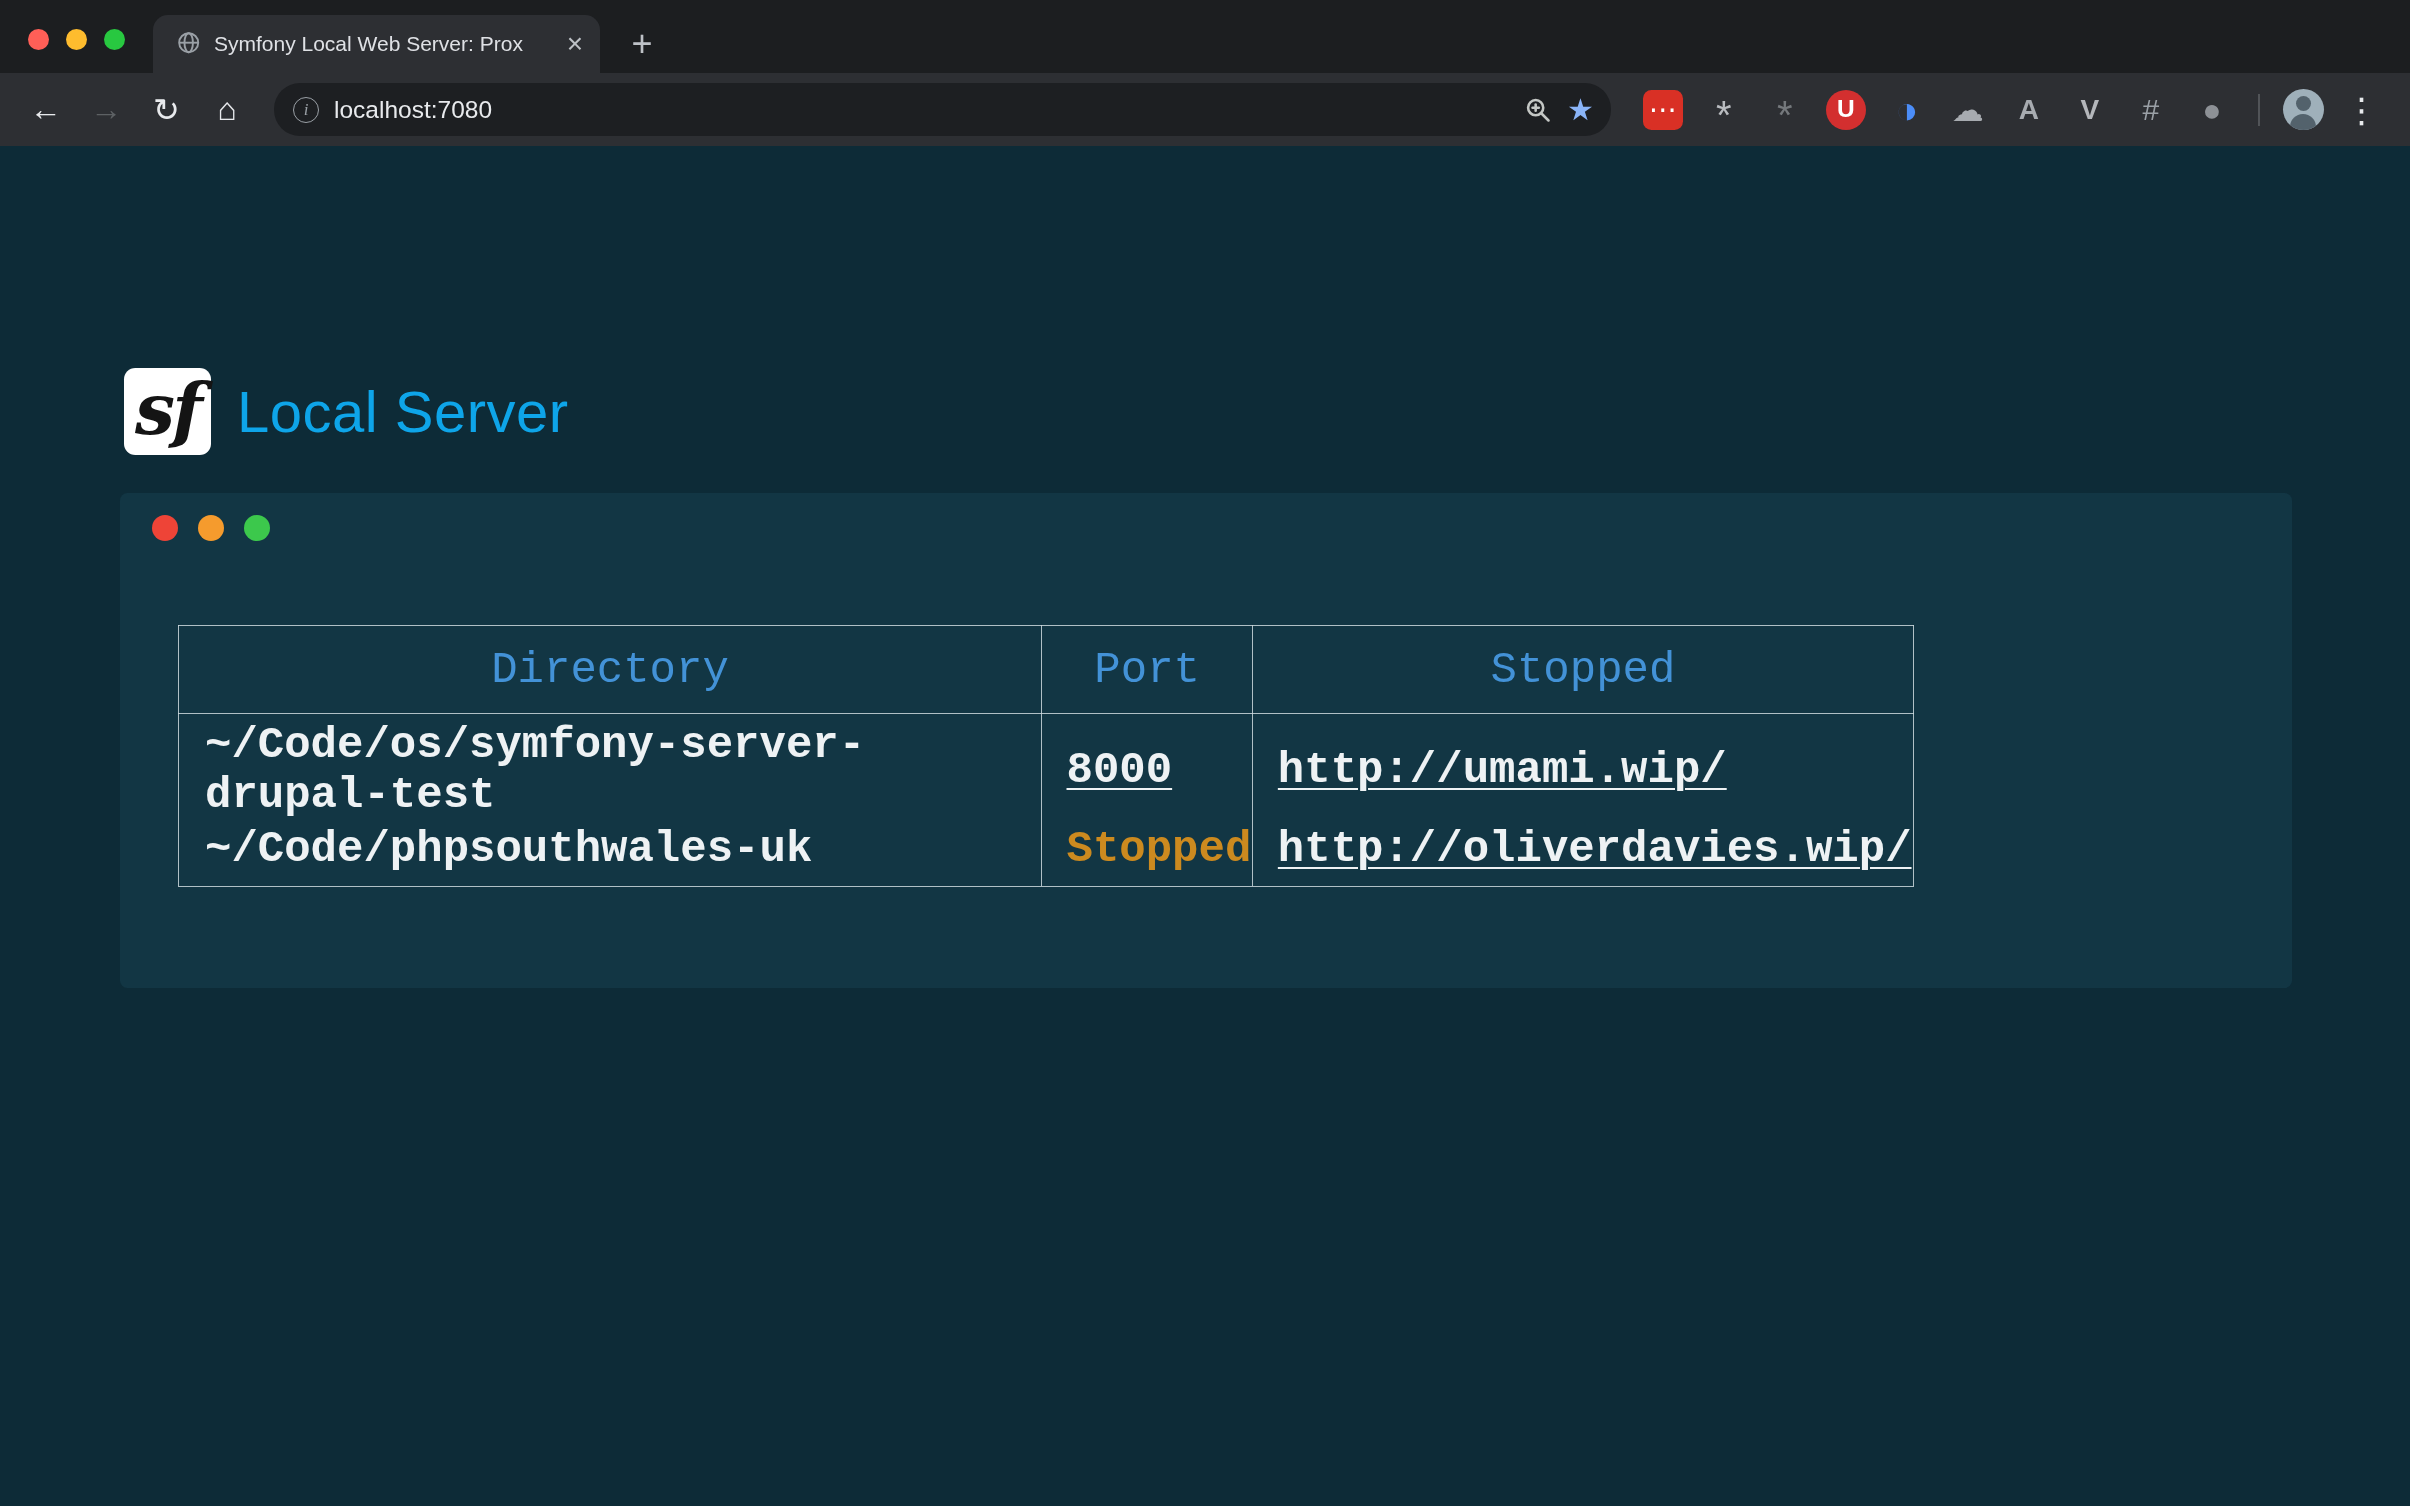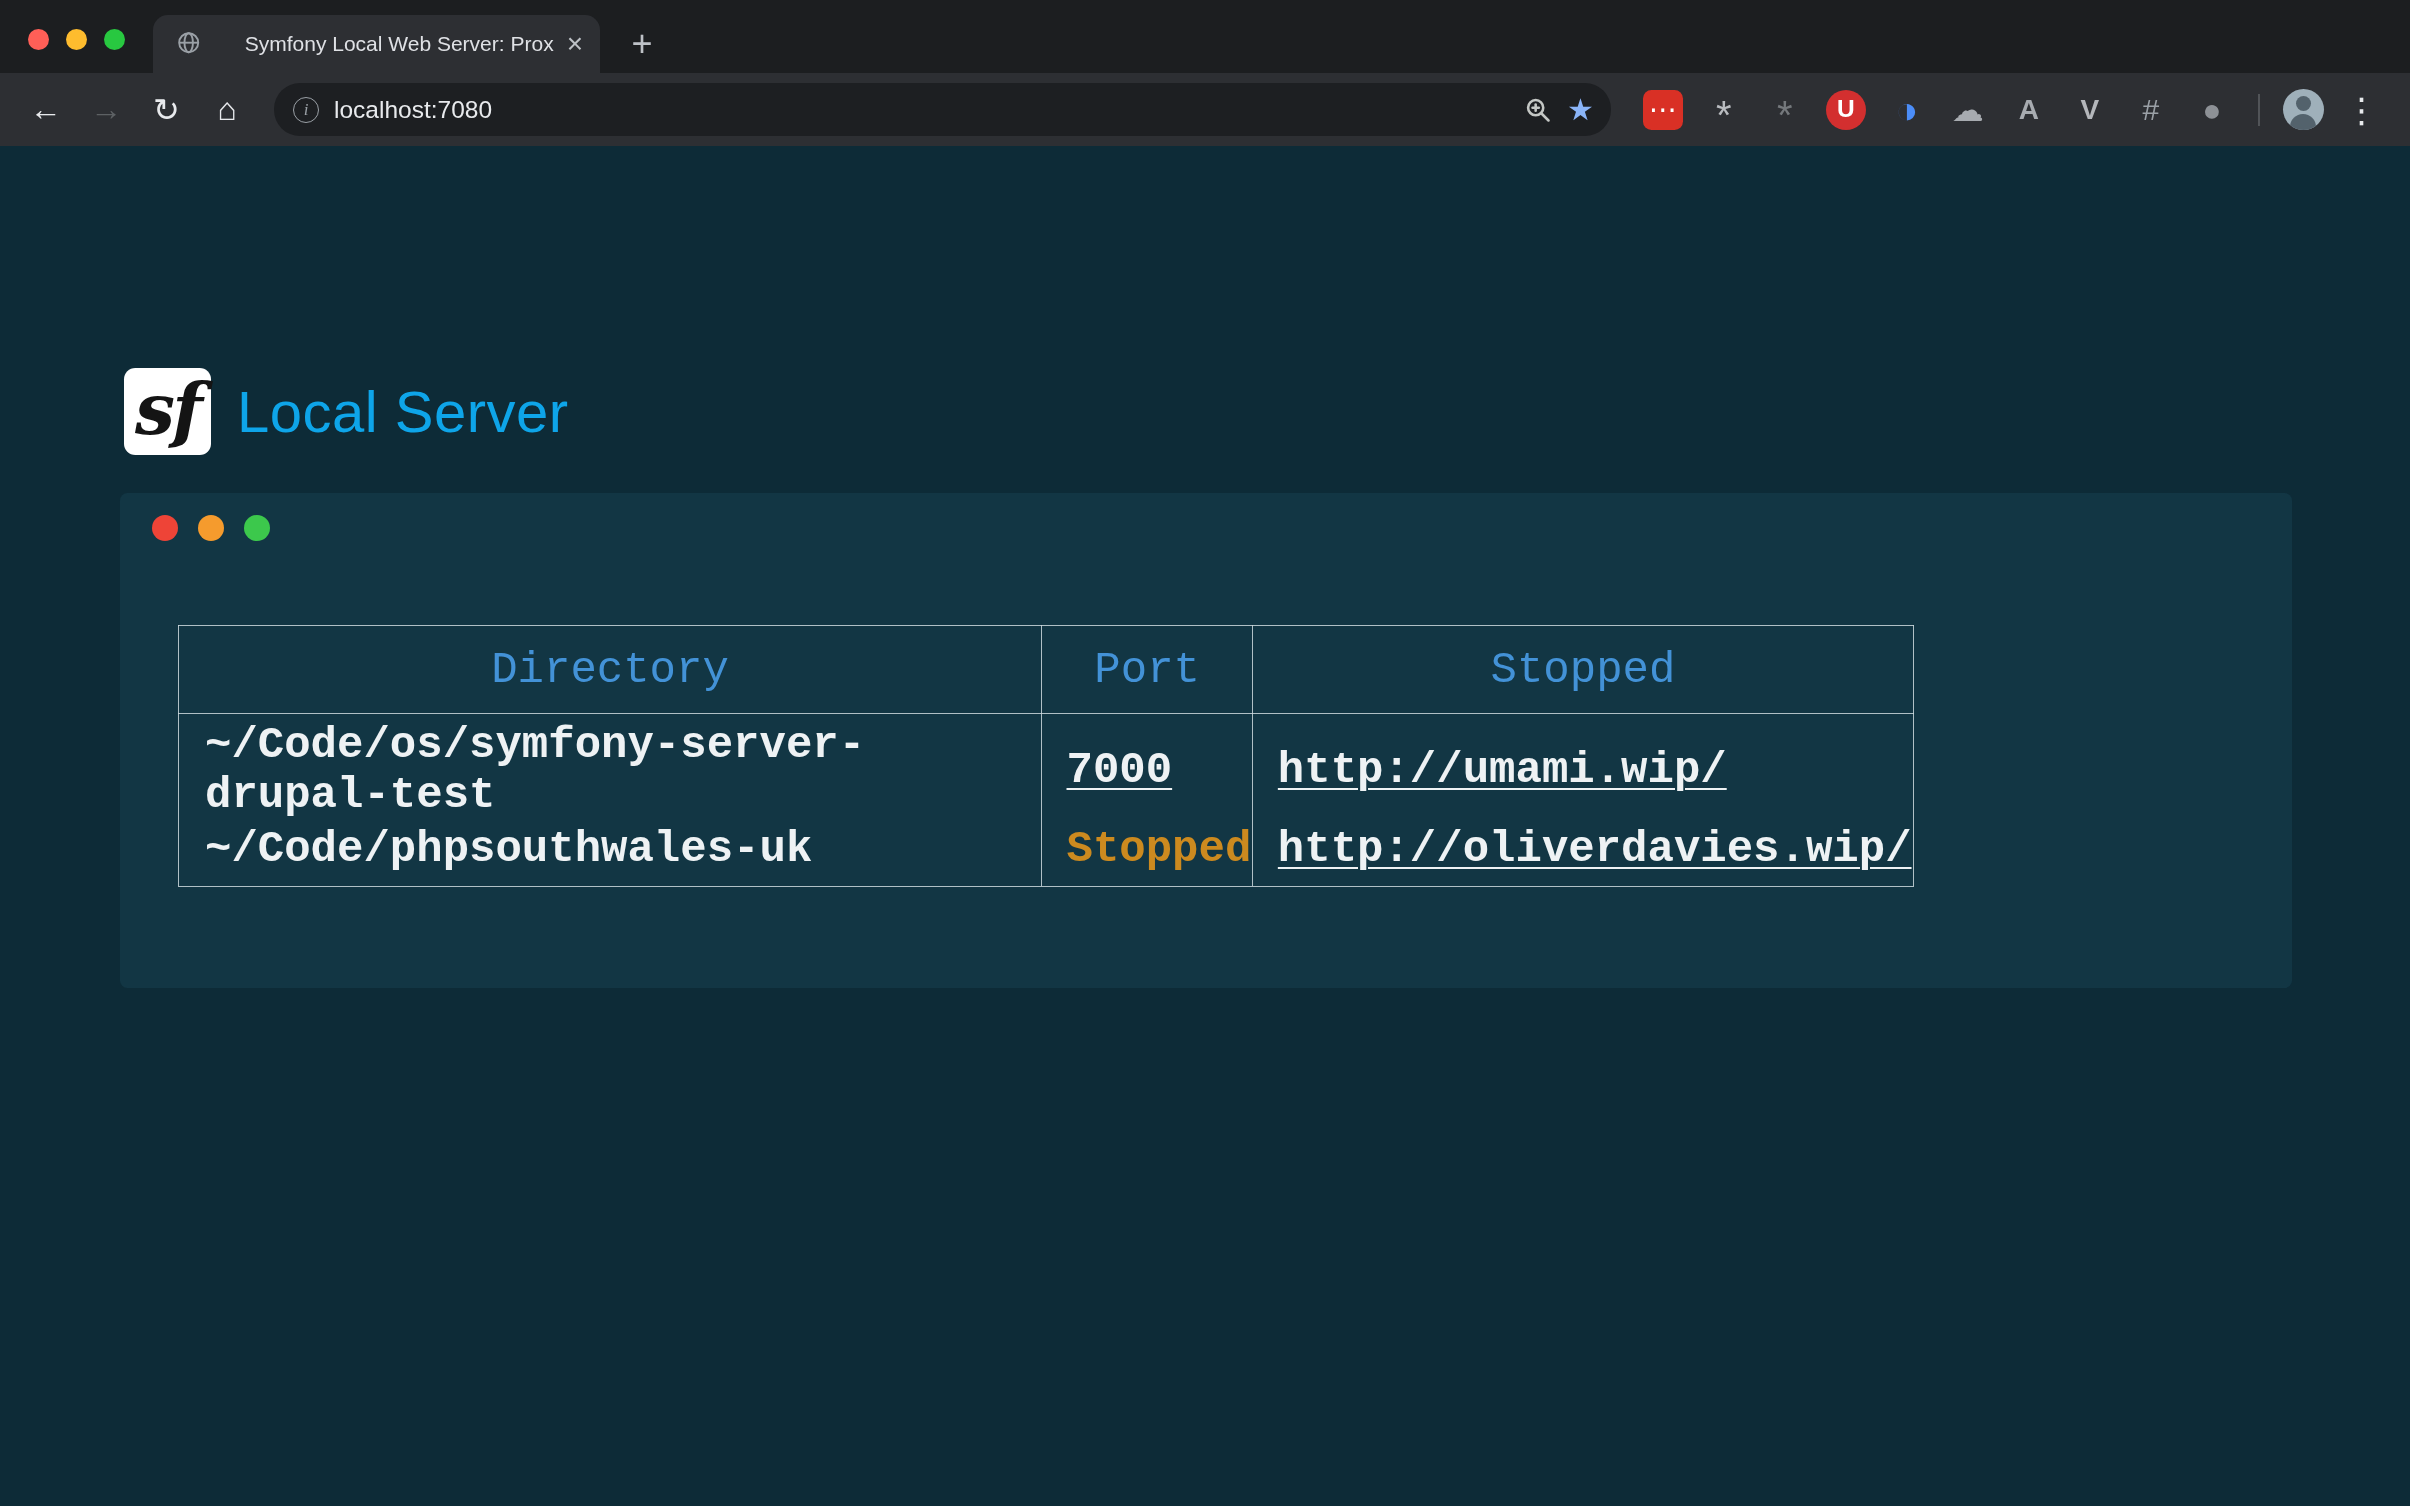--- a/index.html
+++ b/index.html
@@ -16,21 +16,21 @@
   }
   .traffic-lights { position:absolute; left:28px; top:29px; display:flex; gap:17px; }
   .light { width:21px; height:21px; border-radius:50%; }
   .light-close { background:#ff5f57; }
   .light-min   { background:#febc2e; }
   .light-zoom  { background:#28c840; }
 
   .tab {
     position:absolute; left:153px; bottom:0; width:447px; height:58px;
     background:#2d2f33; border-radius:15px 15px 0 0;
-    display:flex; align-items:center; padding:0 17px 0 22.6px;text-align:right;
+    display:flex; align-items:center; padding:0 17px 0 22.6px;
   }
   .tab-title {
     flex:1; margin:0 13px; color:#dfe1e5; font-size:21px;
     white-space:nowrap; overflow:hidden;
   }
   .tab-close { color:#bdc1c6; font-size:28px; line-height:1; }
   .new-tab {
     position:absolute; left:623px; bottom:10.4px; width:38px; height:38px;
     display:flex; align-items:center; justify-content:center;
     color:#bdc1c6; font-size:36px; border-radius:50%;
@@ -236,21 +236,21 @@
         <thead>
           <tr>
             <th class="col-dir">Directory</th>
             <th class="col-port">Port</th>
             <th class="col-domain">Stopped</th>
           </tr>
         </thead>
         <tbody>
           <tr>
             <td class="dir">~/Code/os/symfony-server-drupal-test</td>
-            <td class="port"><a class="cell-link">7000</a></td>
+            <td class="port"><a class="cell-link">8000</a></td>
             <td class="domain"><a class="cell-link">http://umami.wip/</a></td>
           </tr>
           <tr>
             <td class="dir">~/Code/phpsouthwales-uk</td>
             <td class="port"><span class="port-stopped">Stopped</span></td>
             <td class="domain"><a class="cell-link">http://oliverdavies.wip/</a></td>
           </tr>
         </tbody>
       </table>
     </div>

